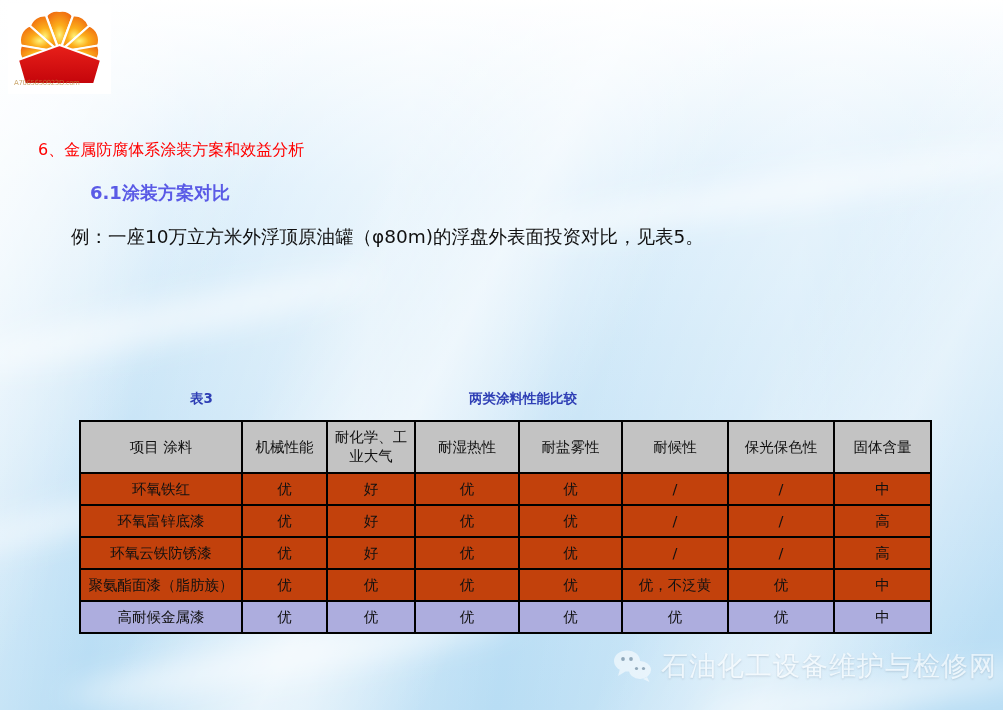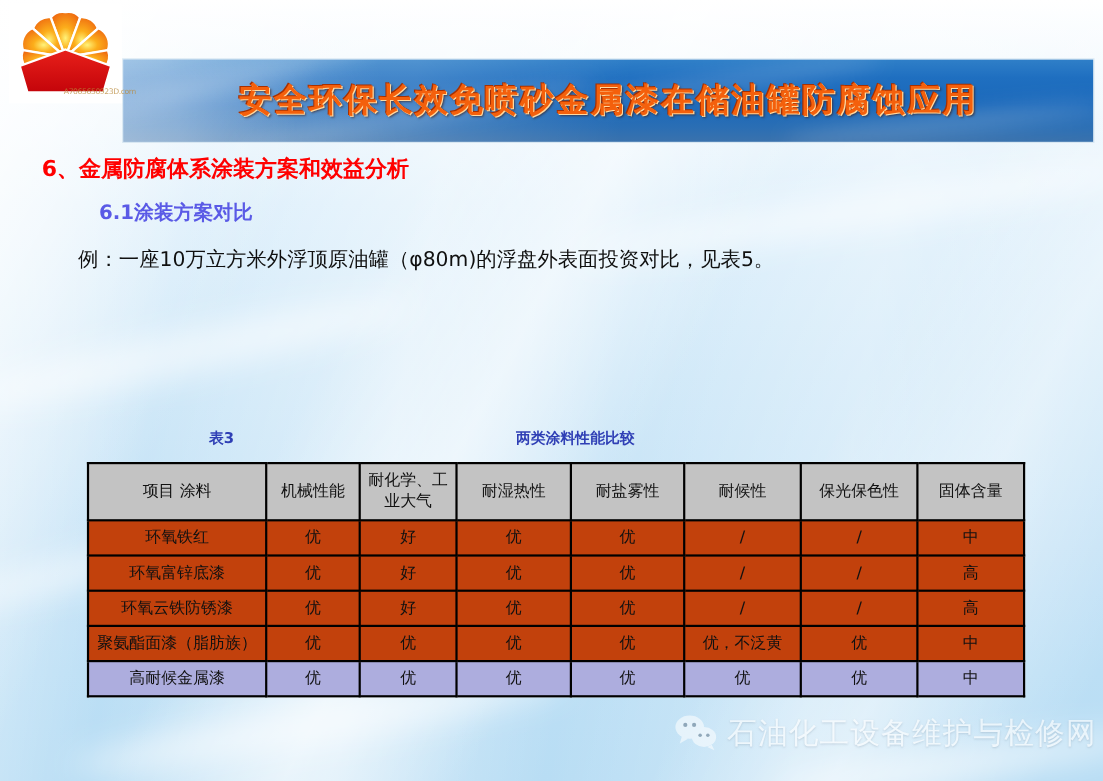--- a/index.html
+++ b/index.html
@@ -46,21 +46,20 @@
   #logo-box svg { display:block; }
   .logo-mark-text {
     position: absolute;
     left: 6px;
     bottom: 7px;
     font-size: 7px;
     color: #b8893a;
     letter-spacing: -0.4px;
     opacity: 0.75;
     white-space: nowrap;
-    margin-left: 44px;
   }
 
   
   #banner {
     position: absolute;
     left: 111px;
     top: 53px;
     width: 884px;
     height: 77px;
     background:
@@ -95,22 +94,22 @@
       -1px -1px 0 #a83000,
        2px 2px 2px rgba(60,16,0,0.55);
     white-space: nowrap;
   }
 
   
   #heading-1 {
     position: absolute;
     left: 38px;
     top: 140px;
-    font-size: 20px;
-    font-weight: bold;
+    font-size: 16px;
+    font-weight: normal;
     color: #ff0000;
     white-space: nowrap;
     z-index: 3;
   }
   #heading-2 {
     position: absolute;
     left: 90px;
     top: 181px;
     font-size: 18px;
     font-weight: bold;
@@ -257,27 +256,20 @@
         <path d="M51.5 48 L90 42 A16 16 0 0 0 81.5 21.5 Z"></path>
         <path d="M51.5 48 L16 58 A16 16 0 0 1 12.8 41.5 Z"></path>
         <path d="M51.5 48 L87 58 A16 16 0 0 0 90.2 41.5 Z"></path>
       </g>
 
       <path d="M51.5 41 L93 56 L86 80 L17 80 L10 56 Z" fill="url(#pet-red)" stroke="#ffffff" stroke-width="2"></path>
     </svg>
     <div class="logo-mark-text">A7065650923D.com</div>
   </div>
 
-  <div id="banner">
-    <div class="cloudstreak" style="left:-20px; top:6px; width:260px; height:18px; transform:rotate(-14deg);"></div>
-    <div class="cloudstreak" style="left:100px; top:44px; width:330px; height:14px; transform:rotate(-10deg);"></div>
-    <div class="cloudstreak" style="left:430px; top:12px; width:260px; height:14px; transform:rotate(-8deg);"></div>
-    <div class="cloudstreak" style="left:600px; top:50px; width:300px; height:16px; transform:rotate(-6deg);"></div>
-    <div id="banner-title">安全环保长效免喷砂金属漆在储油罐防腐蚀应用</div>
-  </div>
 
   <div id="heading-1">6、金属防腐体系涂装方案和效益分析</div>
   <div id="heading-2">6.1涂装方案对比</div>
 
   <div id="body-text">
     <p class="indent para2">例：一座10万立方米外浮顶原油罐（φ80m)的浮盘外表面投资对比，见表5。</p>
   </div>
 
   <div id="table-caption">
     <span id="caption-label">表3</span>

